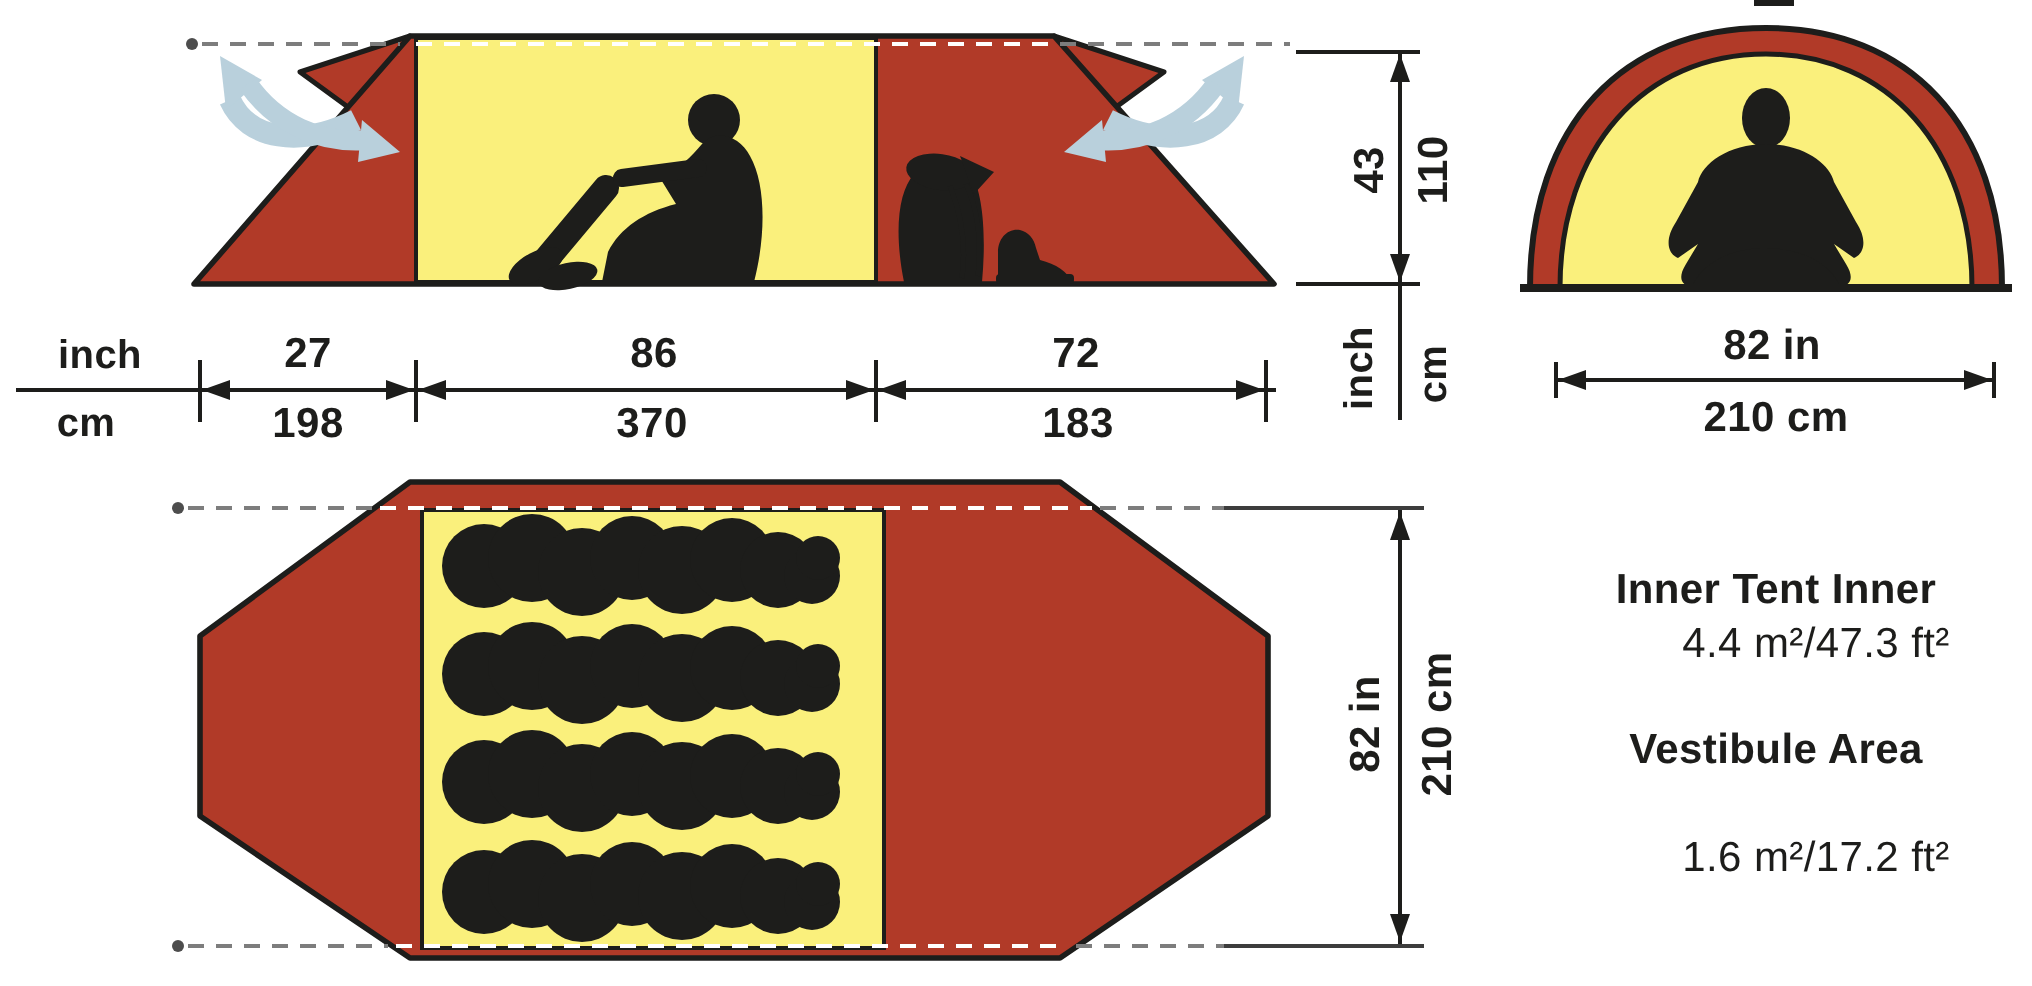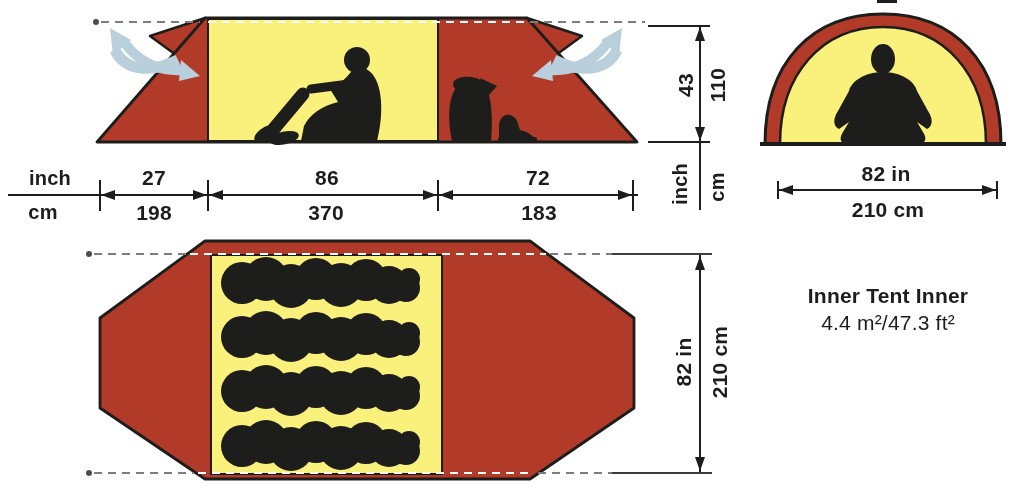--- a/index.html
+++ b/index.html
@@ -17,21 +17,21 @@
     font-weight:700;
     font-size:21px;
     color:#1d1d1b;
     white-space:nowrap;
     letter-spacing:.2px;
     line-height:1;
   }
   .rot{transform:translate(-50%,-50%) rotate(-90deg);}
   .unit{font-size:20px;}
   .area-title{font-size:21px;}
-  .area-val{font-weight:400;font-size:21px;}
+  .area-val{font-weight:400;font-size:21px;margin-left:20px;}
 </style>
 </head>
 <body>
 
 <div class="canvas">
 
   <svg width="1016" height="493" viewBox="0 0 1016 493">
 
     <g>
       <polygon points="205,18 150,36 176,55" style="fill:var(--tent-red);stroke:#1d1d1b;stroke-width:2.5;stroke-linejoin:round"></polygon>
@@ -218,13 +218,15 @@
   <span class="lbl rot unit" style="left:717px;top:187px">cm</span>
 
   <span class="lbl" style="left:886px;top:173px">82 in</span>
   <span class="lbl" style="left:888px;top:209px">210 cm</span>
 
   <span class="lbl rot" style="left:683px;top:362px">82 in</span>
   <span class="lbl rot" style="left:719px;top:362px">210 cm</span>
 
   <span class="lbl area-title" style="left:888px;top:295px">Inner Tent Inner</span>
   <span class="lbl area-val" style="left:888px;top:322px">4.4 m²/47.3 ft²</span>
+  <span class="lbl area-title" style="left:888px;top:375px">Vestibule Area</span>
+  <span class="lbl area-val" style="left:888px;top:429px">1.6 m²/17.2 ft²</span>
 </div>
 
 </body></html>

